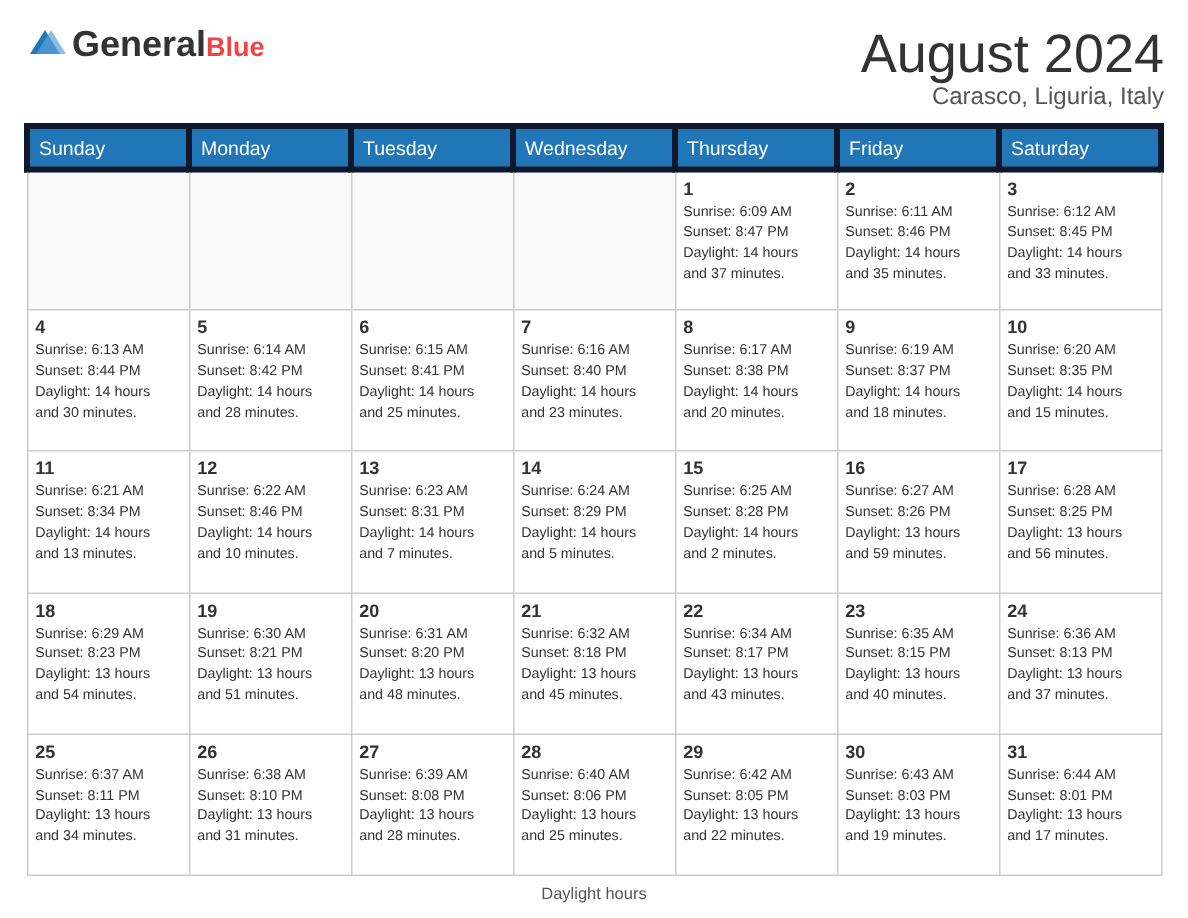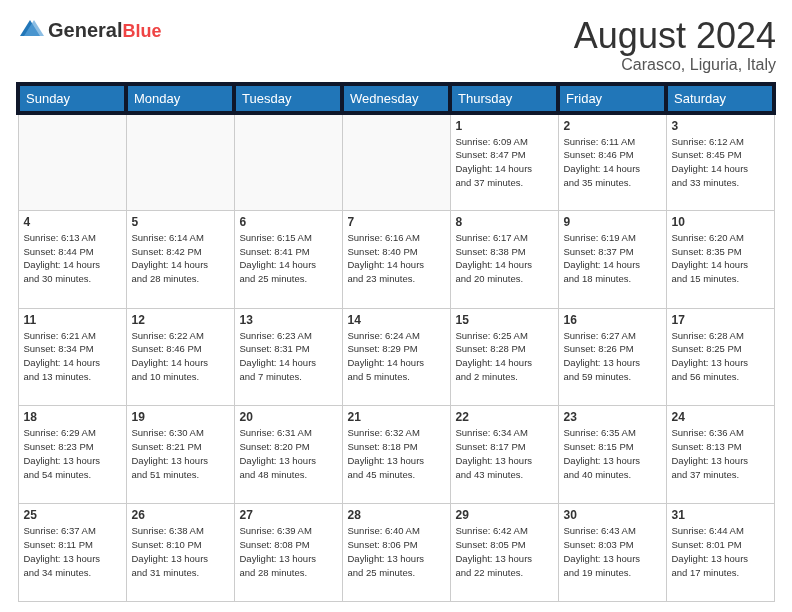--- a/index.html
+++ b/index.html
@@ -22,21 +22,21 @@
       justify-content: space-between;
       align-items: flex-start;
       margin-bottom: 8px;
     }
     .logo {
       display: flex;
       align-items: center;
       gap: 4px;
     }
     .logo-text-general {
-      font-size: 20px;
+      font-size: 24px;
       font-weight: bold;
       color: #333;
       line-height: 1;
     }
     .logo-text-blue {
       font-size: 18px;
       font-weight: bold;
       color: #ef4444;
       line-height: 1;
     }
@@ -364,13 +364,16 @@
             <span class="day-number">31</span>
             <div class="day-info" style="white-space: pre-line;">Sunrise: 6:44 AM
 Sunset: 8:01 PM
 Daylight: 13 hours
 and 17 minutes.</div>
           </td>
         </tr>
       </tbody>
   </table>
 
+  <div class="footer">
+    <span>Daylight hours</span>
+  </div>
 </div>
 
 </body></html>

